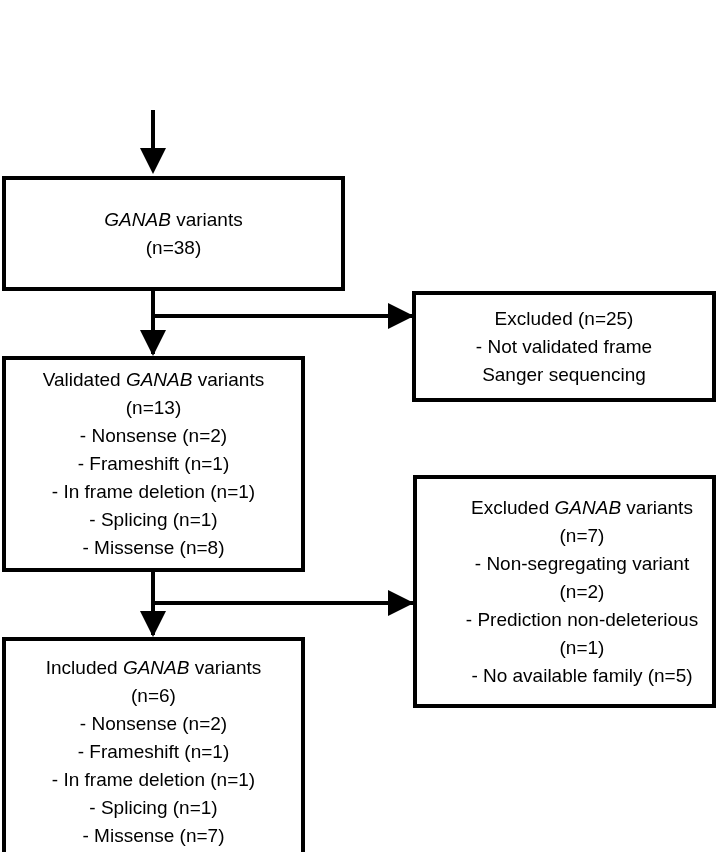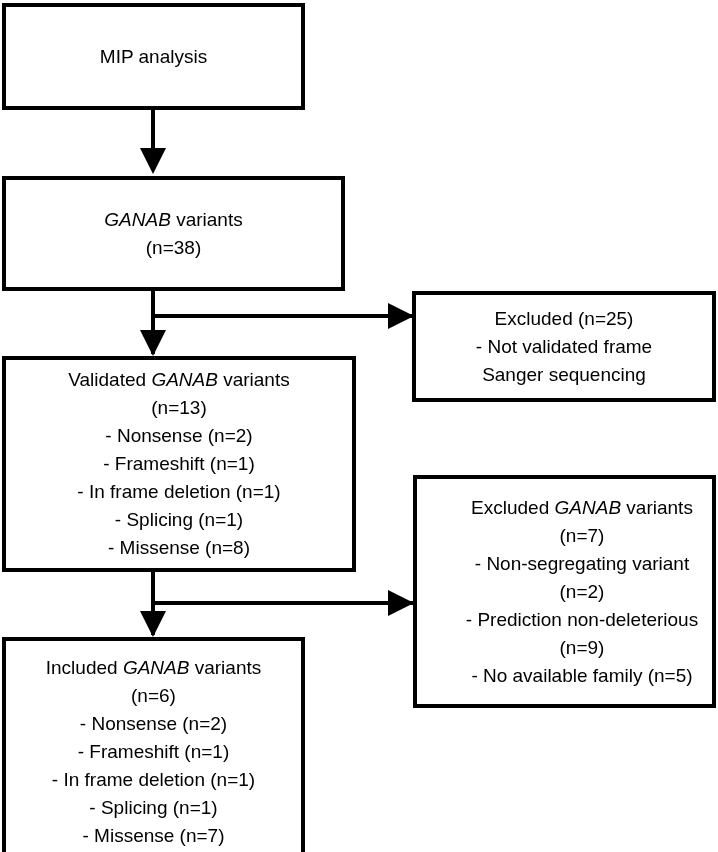--- a/index.html
+++ b/index.html
@@ -68,21 +68,21 @@
     width: 0;
     height: 0;
     border-top: 13px solid transparent;
     border-bottom: 13px solid transparent;
     border-left: 26px solid #000000;
   }
 
   
   #node-mip          { left: 2px;   top: 3px;   width: 303px; height: 107px; }
   #node-variants     { left: 2px;   top: 176px; width: 343px; height: 115px; }
-  #node-validated    { left: 2px;   top: 356px; width: 354px; height: 216px; }
+  #node-validated    { left: 2px;   top: 356px; width: 303px; height: 216px; }
   #node-included     { left: 2px;   top: 637px; width: 303px; height: 230px; }
   #node-excluded-1   { left: 412px; top: 262px; width: 304px; height: 111px; margin-top: 29px; }
   #node-excluded-2   { left: 413px; top: 475px; width: 303px; height: 233px; padding-left: 35px; }
 
   
   #conn-1-vline      { left: 151px; top: 110px; height: 42px; }
   #conn-1-arrow      { left: 140px; top: 148px; }
 
   #conn-2-vline      { left: 151px; top: 291px; height: 63px; }
   #conn-2-arrow      { left: 140px; top: 330px; }
@@ -94,23 +94,20 @@
   #conn-3-arrow      { left: 140px; top: 611px; }
 
   #conn-excl2-hline  { left: 153px; top: 601px; width: 265px; }
   #conn-excl2-arrow  { left: 388px; top: 590px; }
 </style>
 </head>
 <body>
 
 <div id="canvas">
 
-  <div class="node" id="node-mip">
-    <span class="line">MIP analysis</span>
-  </div>
 
   <div class="vline" id="conn-1-vline"></div>
   <div class="arrow-down" id="conn-1-arrow"></div>
 
   <div class="node" id="node-variants">
     <span class="line gene-line"><em class="gene">GANAB</em><span> variants</span></span>
     <span class="line">(n=38)</span>
   </div>
 
   <div class="vline" id="conn-2-vline"></div>
@@ -140,21 +137,21 @@
 
   <div class="hline" id="conn-excl2-hline"></div>
   <div class="arrow-right" id="conn-excl2-arrow"></div>
 
   <div class="node" id="node-excluded-2">
     <span class="line gene-line"><span>Excluded </span><em class="gene">GANAB</em><span> variants</span></span>
     <span class="line">(n=7)</span>
     <span class="line">- Non-segregating variant</span>
     <span class="line">(n=2)</span>
     <span class="line">- Prediction non-deleterious</span>
-    <span class="line">(n=9)</span>
+    <span class="line">(n=1)</span>
     <span class="line">- No available family (n=5)</span>
   </div>
 
   <div class="node" id="node-included">
     <span class="line gene-line"><span>Included </span><em class="gene">GANAB</em><span> variants</span></span>
     <span class="line">(n=6)</span>
     <span class="line">- Nonsense (n=2)</span>
     <span class="line">- Frameshift (n=1)</span>
     <span class="line">- In frame deletion (n=1)</span>
     <span class="line">- Splicing (n=1)</span>

